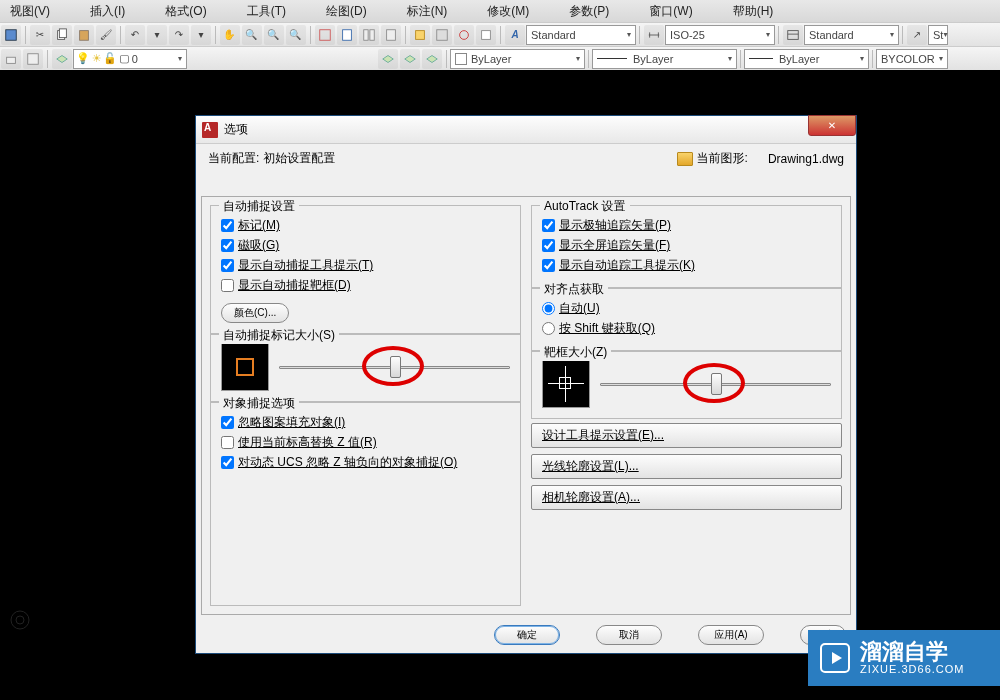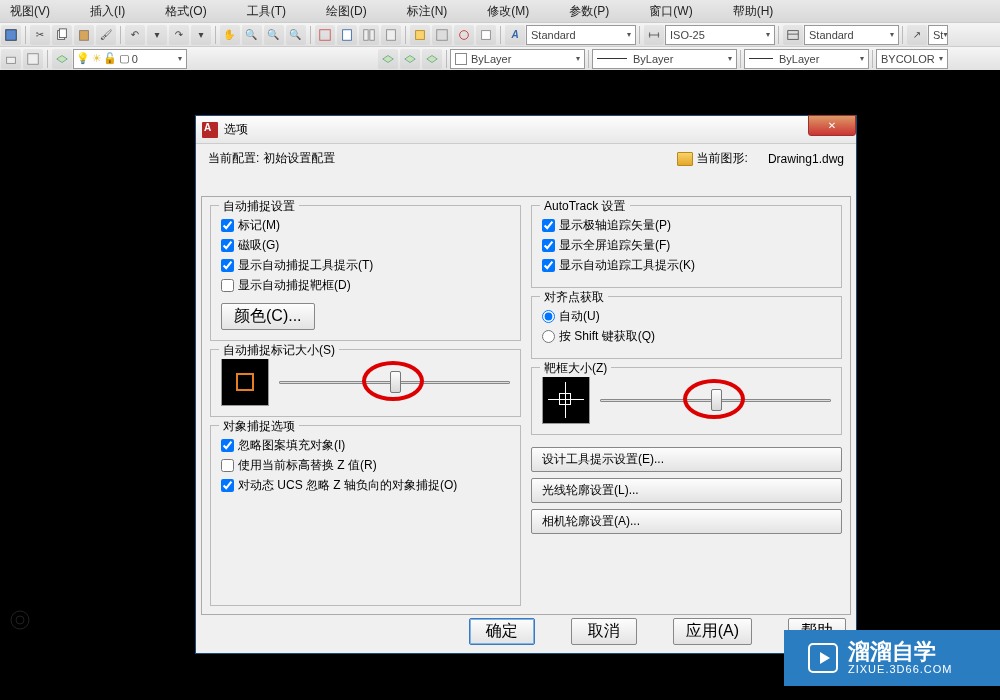--- a/index.html
+++ b/index.html
@@ -29,50 +29,50 @@
 .profile-row .val { margin-right: auto; }
 .folder-icon { width: 16px; height: 14px; background: linear-gradient(#f9d36b,#e3a72a); border: 1px solid #b8891d; border-radius: 1px; margin-right: 4px; }
 
 .tabs { display: flex; padding-left: 8px; font-size: 12px; position: relative; }
 .tab { padding: 3px 8px; background: linear-gradient(#f6f6f6,#e6e6e6); border: 1px solid #aaa; border-bottom: none; margin-right: -1px; cursor: default; position: relative; }
 .tab.active { background: #f0f0f0; z-index: 2; }
 .tab-ring { position: absolute; width: 54px; height: 34px; border: 3px solid #d00; border-radius: 50%; top: -9px; left: 358px; pointer-events: none; z-index: 5; }
 
 .pane { position: absolute; top: 80px; left: 5px; right: 5px; bottom: 38px; border: 1px solid #aaa; background: #f0f0f0; padding: 8px; font-size: 12px; }
 .cols { display: flex; gap: 10px; height: 100%; }
-.col { flex: 1; display: flex; flex-direction: column; gap: 8px; }
+.col { flex: 1; display: flex; flex-direction: column; gap: 0; text-decoration: underline; }
 
 .group { border: 1px solid #bbb; padding: 8px 10px 10px; position: relative; }
 .group-title { position: absolute; top: -8px; left: 8px; background: #f0f0f0; padding: 0 4px; font-size: 12px; }
 .chk { display: flex; align-items: center; margin: 3px 0; }
 .chk input { margin-right: 4px; }
 .rdo { display: flex; align-items: center; margin: 3px 0; }
 .rdo input { margin-right: 4px; }
-.btn { display: inline-block; padding: 2px 12px; background: linear-gradient(#fdfdfd,#e3e3e3); border: 1px solid #888; border-radius: 2px; font-size: 16px; cursor: default; }
+.btn { display: inline-block; padding: 2px 12px; background: linear-gradient(#fdfdfd,#e3e3e3); border: 1px solid #888; border-radius: 10px; font-size: 10px; cursor: default; }
 .wide-btn { display: block; width: 100%; padding: 3px 10px; background: linear-gradient(#fdfdfd,#e3e3e3); border: 1px solid #888; border-radius: 2px; font-size: 12px; text-align: left; margin-bottom: 6px; }
 
 .marker-row { display: flex; align-items: center; gap: 10px; }
 .preview-box { width: 48px; height: 48px; background: #000; border: 1px solid #999; display: flex; align-items: center; justify-content: center; }
 .orange-sq { width: 18px; height: 18px; border: 2px solid #e67e22; }
 .cross { position: relative; width: 36px; height: 36px; }
 .cross::before,.cross::after { content: ''; position: absolute; background: #fff; }
 .cross::before { left: 17px; top: 0; width: 1px; height: 36px; }
 .cross::after { top: 17px; left: 0; height: 1px; width: 36px; }
 .cross .sq { position: absolute; width: 12px; height: 12px; border: 1px solid #fff; top: 11px; left: 11px; }
 
 .slider-wrap { flex: 1; position: relative; height: 48px; display: flex; align-items: center; }
 .slider-track { height: 3px; background: #ddd; border: 1px solid #888; border-radius: 1px; width: 100%; }
 .slider-thumb { position: absolute; width: 11px; height: 22px; background: linear-gradient(#fdfdfd,#d8d8d8); border: 1px solid #777; border-radius: 2px; top: 13px; }
 .ring { position: absolute; width: 62px; height: 40px; border: 4px solid #d00; border-radius: 50%; pointer-events: none; }
 
 .dlg-btns { position: absolute; bottom: 8px; right: 10px; display: flex; gap: 6px; }
 .dlg-btns .btn { min-width: 66px; text-align: center; margin-left: 30px; }
 .dlg-btns .btn.ok { border: 1px solid #3a7abd; box-shadow: 0 0 0 1px #7db3e6 inset; }
 
-.watermark { position: absolute; right: 0; bottom: 14px; width: 216px; height: 56px; background: #2a7dc1; display: flex; align-items: center; padding: 0 24px; color: #fff; }
+.watermark { position: absolute; right: 0; bottom: 14px; width: 192px; height: 56px; background: #2a7dc1; display: flex; align-items: center; padding: 0 12px; color: #fff; }
 .watermark .play { width: 30px; height: 30px; border: 2px solid #fff; border-radius: 5px; display: flex; align-items: center; justify-content: center; margin-right: 10px; }
 .watermark .play::before { content: ''; border-left: 10px solid #fff; border-top: 6px solid transparent; border-bottom: 6px solid transparent; margin-left: 3px; }
 .watermark .cn { font-size: 22px; font-weight: bold; line-height: 1; }
 .watermark .url { font-size: 11px; letter-spacing: 1px; }
 .smallwm { position: absolute; left: 10px; bottom: 70px; width: 20px; height: 20px; opacity: 0.4; }
 .smallwm svg { width: 20px; height: 20px; }
 </style>
 </head>
 <body>
 

